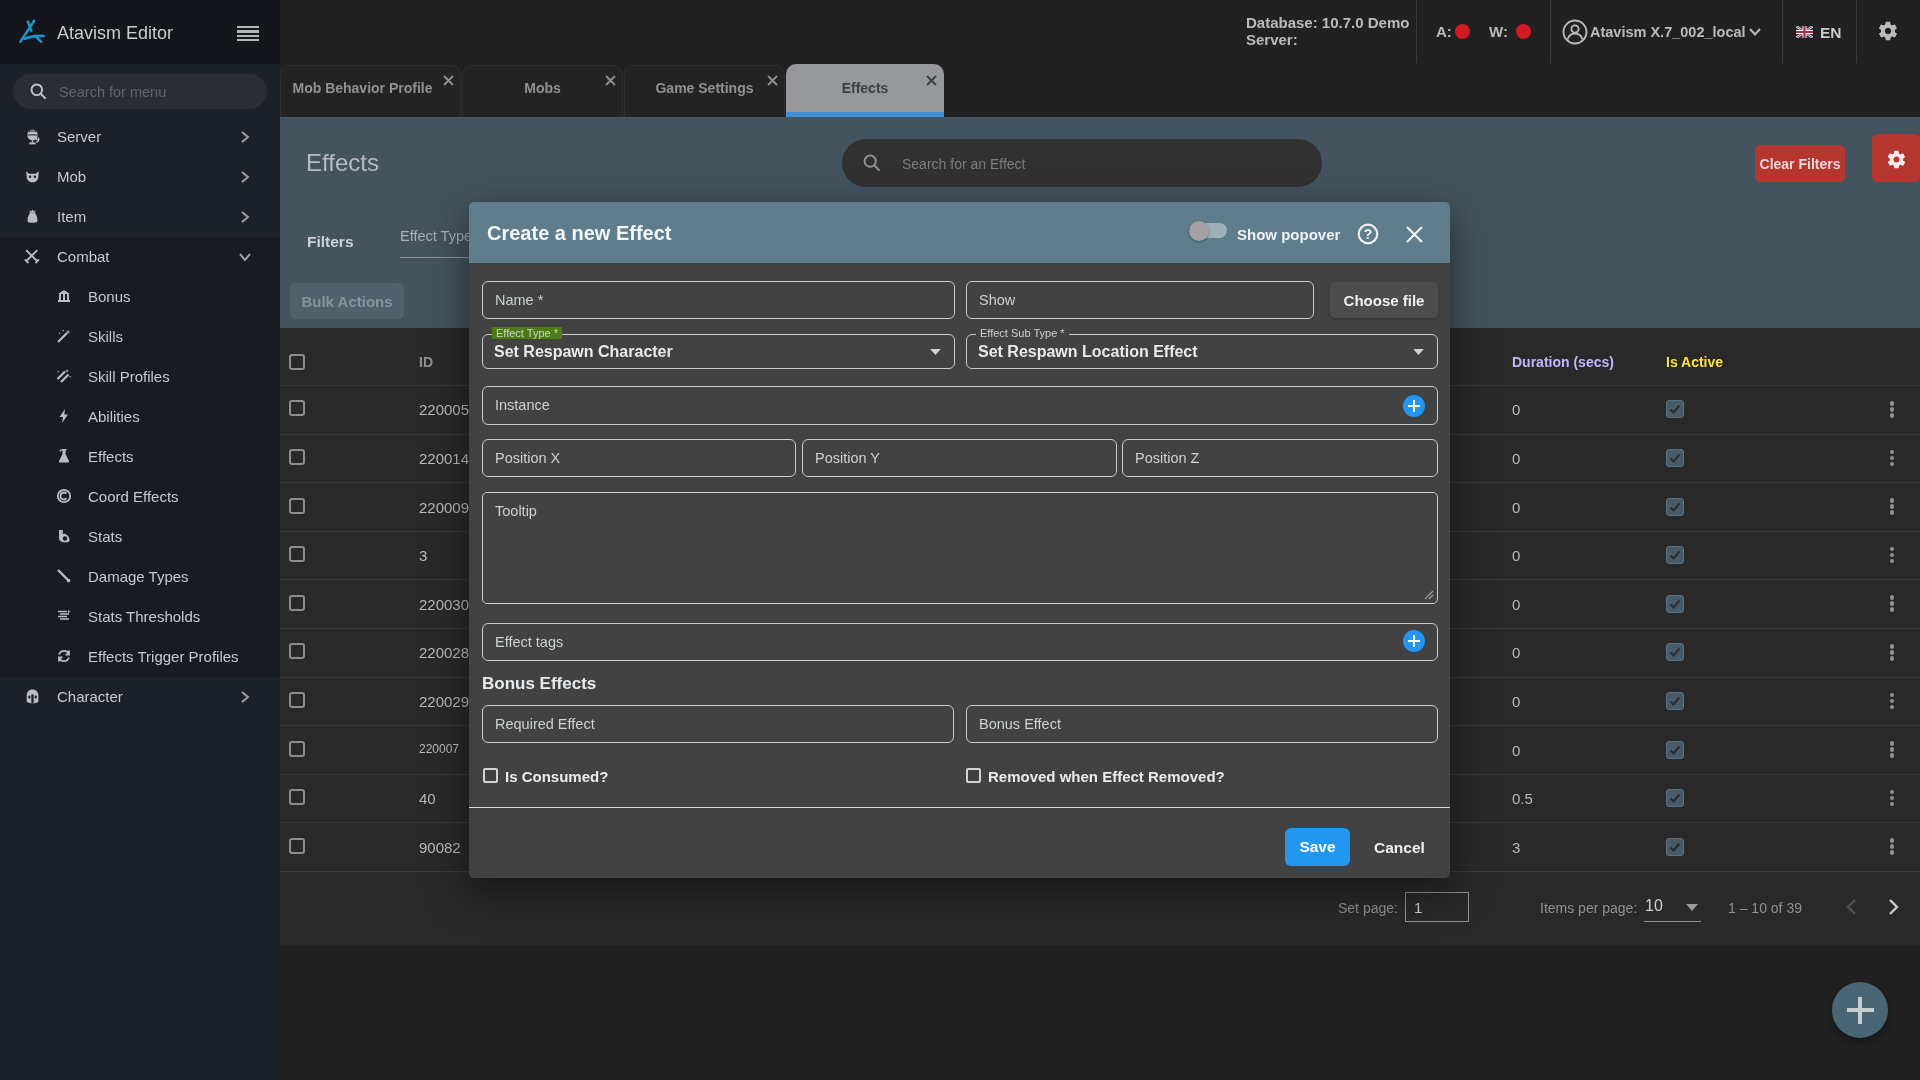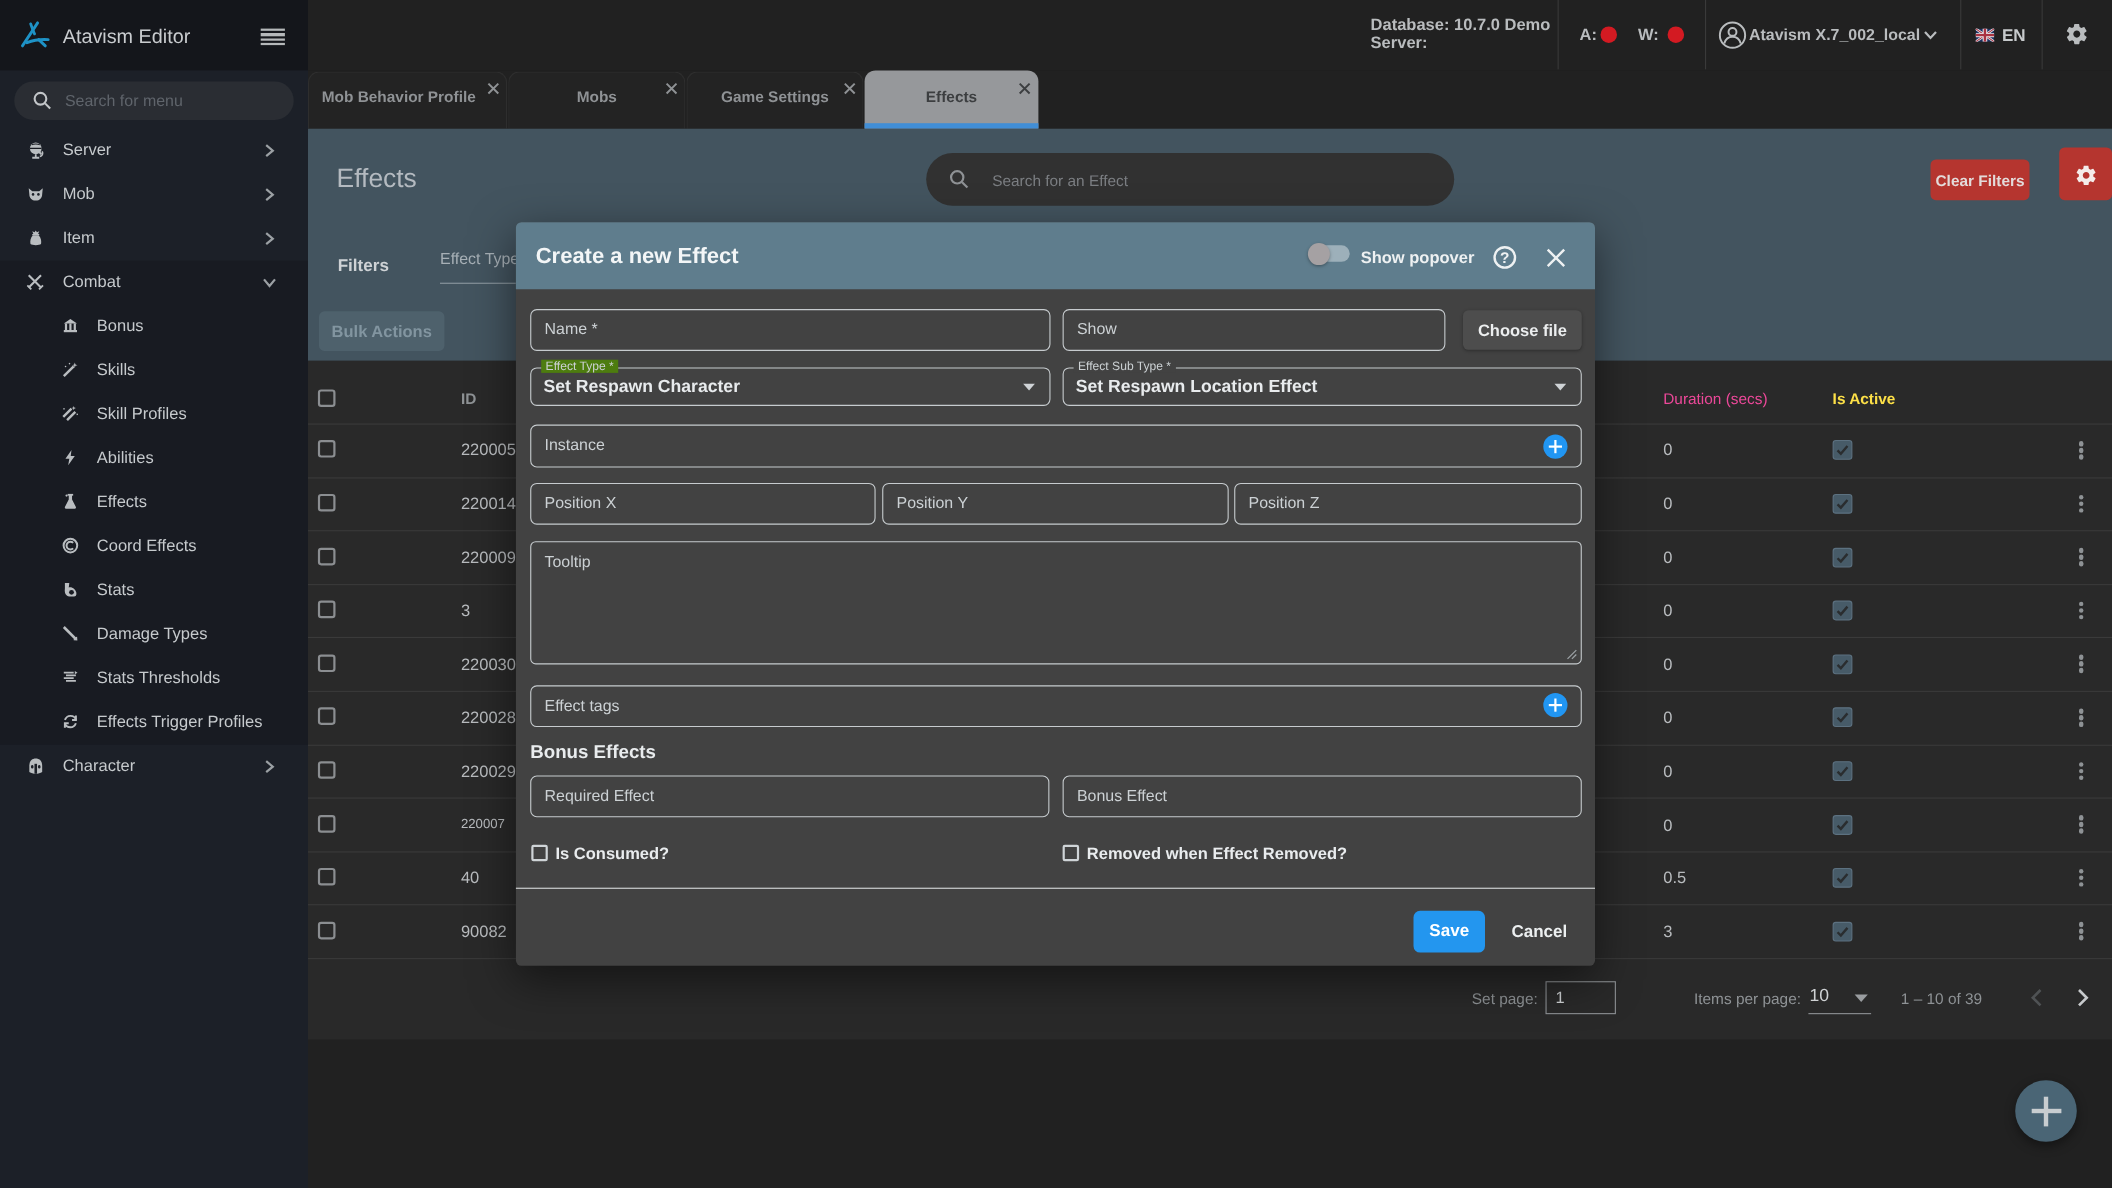--- a/index.html
+++ b/index.html
@@ -73,21 +73,21 @@
 <svg class="abs" style="left:1886px;top:149px" width="21" height="21" viewBox="0 0 24 24">
 <path fill="#f4ebe9" d="M19.4 13c0-.3.1-.6.1-1s0-.7-.1-1l2.1-1.6c.2-.2.3-.5.1-.7l-2-3.5c-.1-.2-.4-.3-.6-.2l-2.5 1c-.5-.4-1.1-.7-1.7-1l-.4-2.6c0-.2-.2-.4-.5-.4h-4c-.2 0-.4.2-.5.4l-.4 2.6c-.6.3-1.2.6-1.7 1l-2.5-1c-.2-.1-.5 0-.6.2l-2 3.5c-.1.2-.1.5.1.7L4.5 11c0 .3-.1.6-.1 1s0 .7.1 1l-2.1 1.6c-.2.2-.3.5-.1.7l2 3.5c.1.2.4.3.6.2l2.5-1c.5.4 1.1.7 1.7 1l.4 2.6c0 .2.2.4.5.4h4c.2 0 .4-.2.5-.4l.4-2.6c.6-.3 1.2-.6 1.7-1l2.5 1c.2.1.5 0 .6-.2l2-3.5c.1-.2.1-.5-.1-.7L19.4 13zM12 15.5c-1.9 0-3.5-1.6-3.5-3.5s1.6-3.5 3.5-3.5 3.5 1.6 3.5 3.5-1.6 3.5-3.5 3.5z"></path>
 </svg>
 <div class="abs" style="left:307px;top:233px;font-size:15.5px;font-weight:bold;color:#ced2d5">Filters</div>
 <div class="abs" style="left:400px;top:228px;font-size:14.5px;color:#a7b0b6">Effect Type</div>
 <div class="abs" style="left:400px;top:257px;width:69px;height:1px;background:#8d99a1"></div>
 <div class="abs flex" style="left:290px;top:283px;width:114px;height:36px;background:#4e616c;border-radius:5px;justify-content:center;font-size:15px;font-weight:bold;color:#8295a0">Bulk Actions</div>
 <div class="abs" style="left:280px;top:328px;width:1640px;height:617px;background:#292929"></div>
 <div class="abs" style="left:289px;top:354px;width:16px;height:16px;border:2px solid #8b8e91;border-radius:3px"></div>
 <div class="abs" style="left:419px;top:354px;font-size:14px;font-weight:bold;color:#8e9295">ID</div>
-<div class="abs" style="left:1512px;top:354px;font-size:14px;font-weight:normal;color:#ec4899">Duration (secs)</div>
+<div class="abs" style="left:1512px;top:354px;font-size:14px;font-weight:bold;color:#c4b5fd">Duration (secs)</div>
 <div class="abs" style="left:1666px;top:354px;font-size:14px;font-weight:bold;color:#fde047">Is Active</div>
 <div class="abs" style="left:280px;top:385.0px;width:1640px;height:1px;background:#3a3a3a"></div>
 <div class="abs" style="left:289px;top:400.3px;width:16px;height:16px;border:2px solid #8b8e91;border-radius:3px"></div>
 <div class="abs" style="left:419px;top:401.3px;font-size:15px;color:#b8bbbe">220005</div>
 <div class="abs" style="left:1512px;top:401.3px;font-size:15px;color:#b8bbbe">0</div>
 <div class="abs" style="left:1666px;top:400.3px;width:18px;height:18px;background:#475b68;border:1px solid #5c7180;border-radius:3px"></div>
 <svg class="abs" style="left:1668px;top:402.3px" width="14" height="14" viewBox="0 0 14 14">
     <path d="M2.5 7.5 L5.5 10.5 L11.5 3.5" fill="none" stroke="#2a2d2f" stroke-width="2.2"></path>
   </svg>
 <div class="abs" style="left:1889.6px;top:401.0px;width:4.6px;height:4.6px;border-radius:50%;background:#8e9295"></div>

